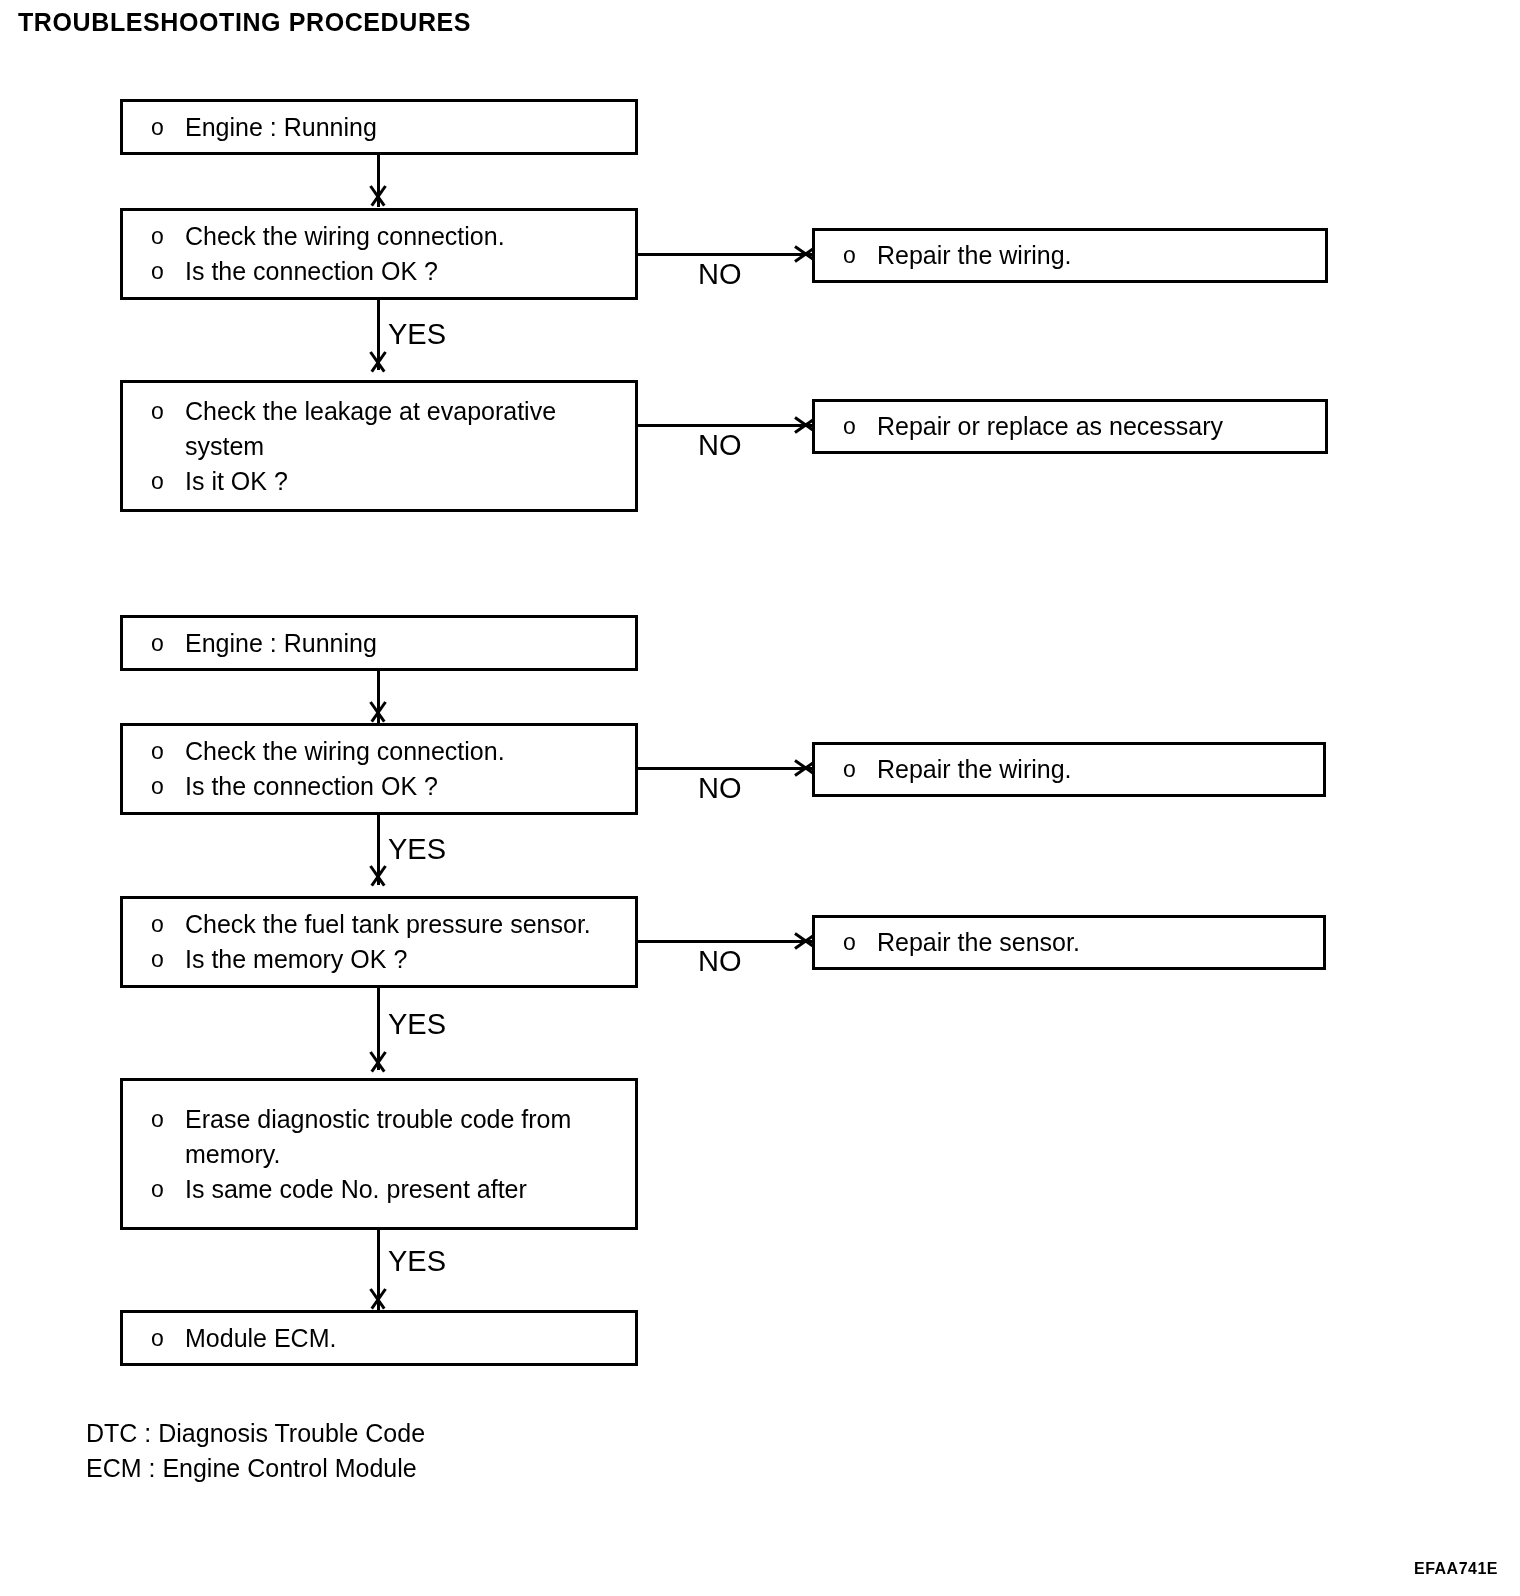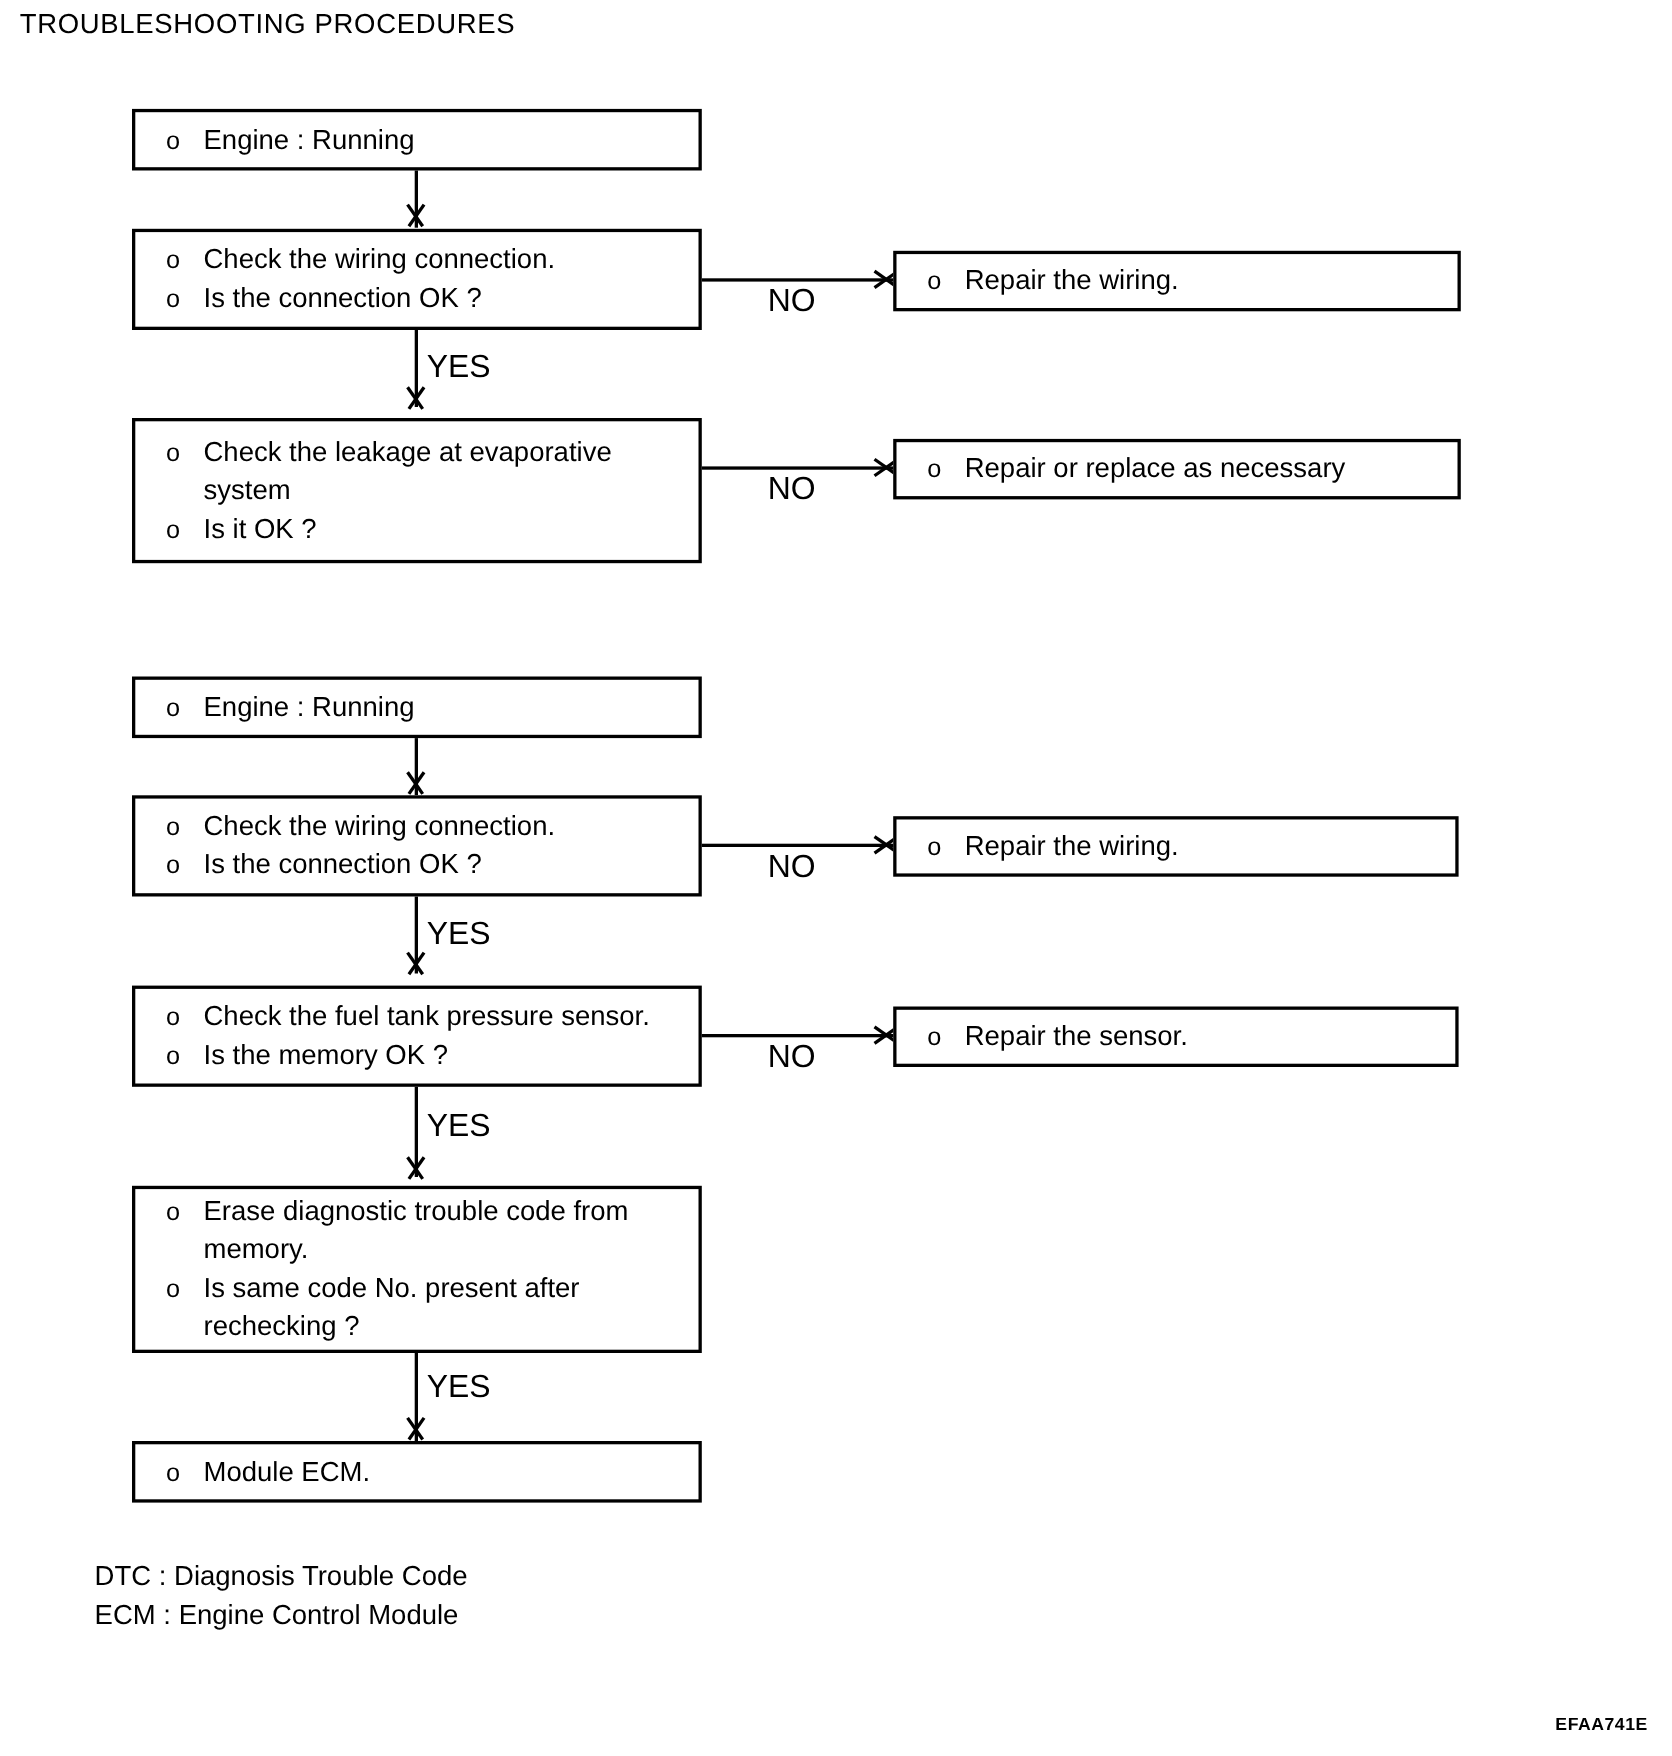--- a/index.html
+++ b/index.html
@@ -22,21 +22,21 @@
     width: 1520px;
     height: 1596px;
   }
 
   
   .page-title {
     position: absolute;
     left: 18px;
     top: 8px;
     font-size: 25px;
-    font-weight: normal;
+    font-weight: bold;
     letter-spacing: 0.6px;
     white-space: nowrap;
   }
 
   
   .fbox {
     position: absolute;
     box-sizing: border-box;
     border: 3px solid #000;
     background: #ffffff;
@@ -286,23 +286,20 @@
       <span class="bullet">o</span>
       <span>Erase diagnostic trouble code from</span>
     </div>
     <div class="fline cont">
       <span>memory.</span>
     </div>
     <div class="fline">
       <span class="bullet">o</span>
       <span>Is same code No. present after</span>
     </div>
-    <div class="fline cont">
-      <span>rechecking ?</span>
-    </div>
   </div>
 
   <div class="vline" style="left:377px; top:1230px; height:82px;"></div>
   <div class="arrow-down" style="left:365px; top:1289px;"></div>
   <div class="blabel" style="left:388px; top:1247px;">YES</div>
 
   <div class="fbox" style="left:120px; top:1310px; width:518px; height:56px;">
     <div class="fline">
       <span class="bullet">o</span>
       <span>Module ECM.</span>

